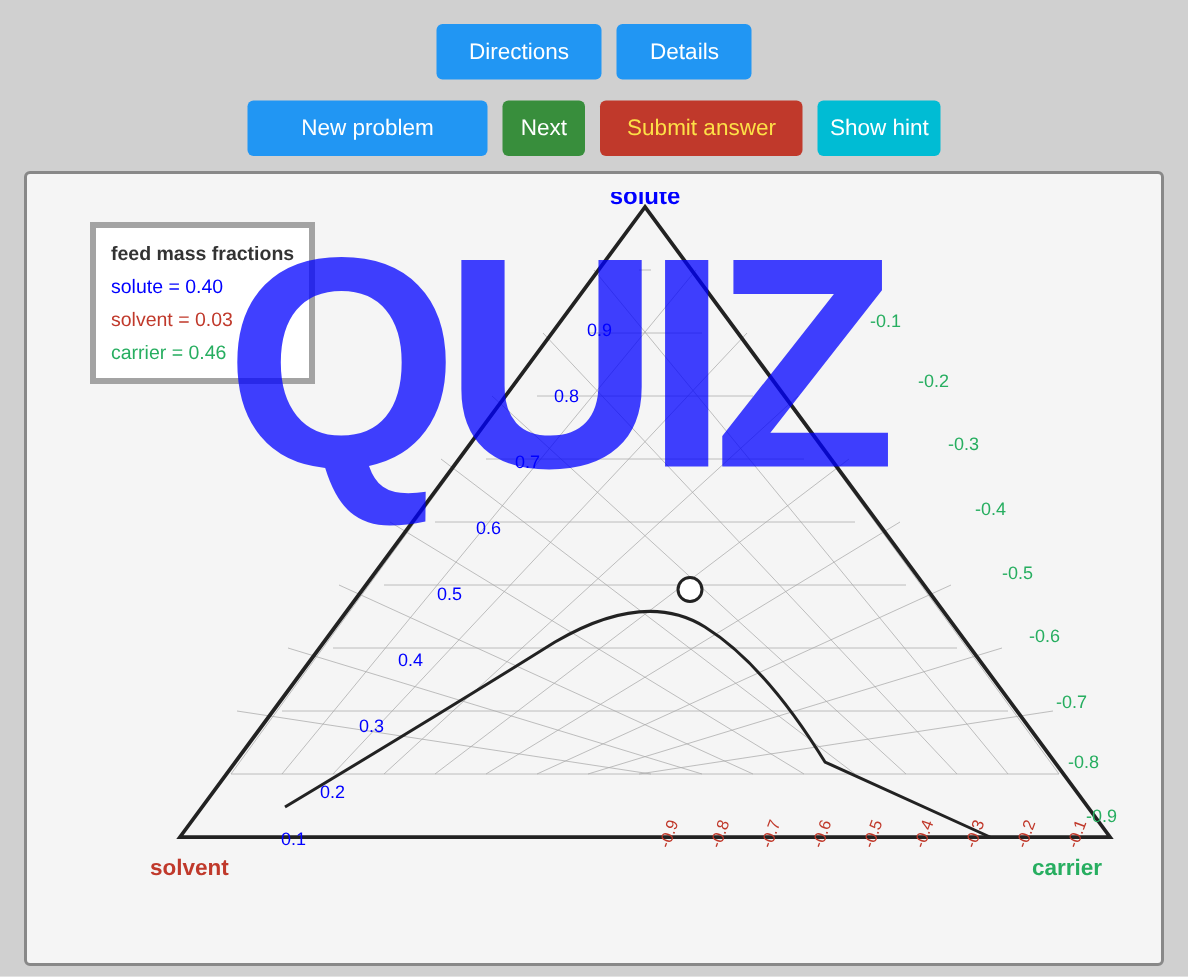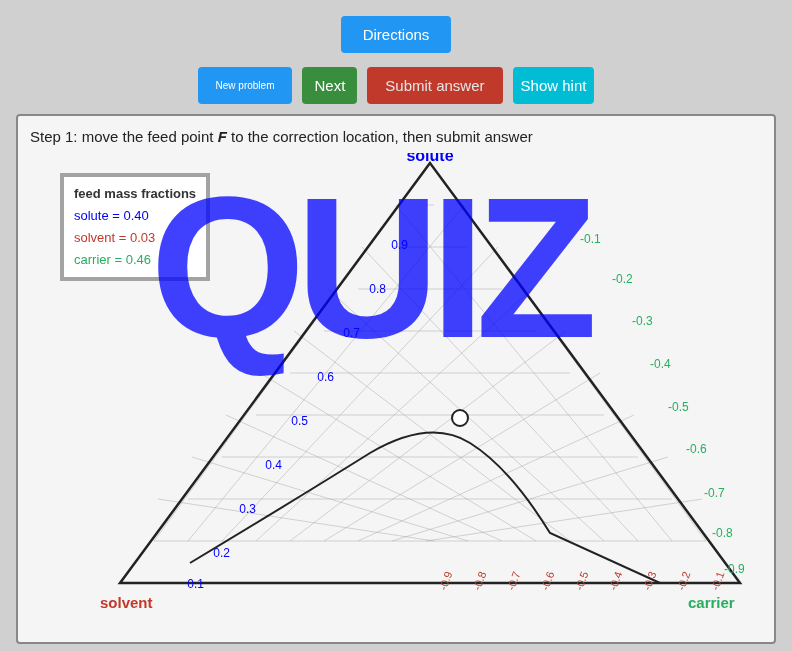--- a/index.html
+++ b/index.html
@@ -29,36 +29,36 @@
       display: flex;
       justify-content: center;
       gap: 10px;
       padding: 4px 0 10px 0;
     }
     .btn-new {
       background: #2196F3;
       color: white;
       border: none;
       border-radius: 4px;
-      padding: 10px 18px;
-      font-size: 10px;
+      padding: 10px 36px;
+      font-size: 15px;
       cursor: pointer;
     }
     .btn-next {
       background: #388E3C;
       color: white;
       border: none;
       border-radius: 4px;
       padding: 10px 12px;
       font-size: 15px;
       cursor: pointer;
     }
     .btn-submit {
       background: #c0392b;
-      color: #e5e5e5;
+      color: #fde047;
       border: none;
       border-radius: 4px;
       padding: 10px 18px;
       font-size: 15px;
       cursor: pointer;
     }
     .btn-hint {
       background: #00BCD4;
       color: white;
       border: none;
@@ -126,33 +126,31 @@
       pointer-events: none;
       line-height: 0.85;
       z-index: 10;
     }
   </style>
 </head>
 <body>
 
 <div class="top-bar">
   <button class="btn-top">Directions</button>
+  <button class="btn-top">Details</button>
 </div>
 
 <div class="action-bar">
   <button class="btn-new">New problem</button>
   <button class="btn-next">Next</button>
   <button class="btn-submit">Submit answer</button>
   <button class="btn-hint">Show hint</button>
 </div>
 
 <div class="main-panel">
-  <div class="step-text">
-    <span>Step 1: move the feed point </span><em>F</em><span> to the correction location, then submit answer</span>
-  </div>
 
   <div class="chart-area">
 
     <div class="feed-box">
       <div class="feed-title">feed mass fractions</div>
       <div class="feed-solute">solute = 0.40</div>
       <div class="feed-solvent">solvent = 0.03</div>
       <div class="feed-carrier">carrier = 0.46</div>
     </div>
 

